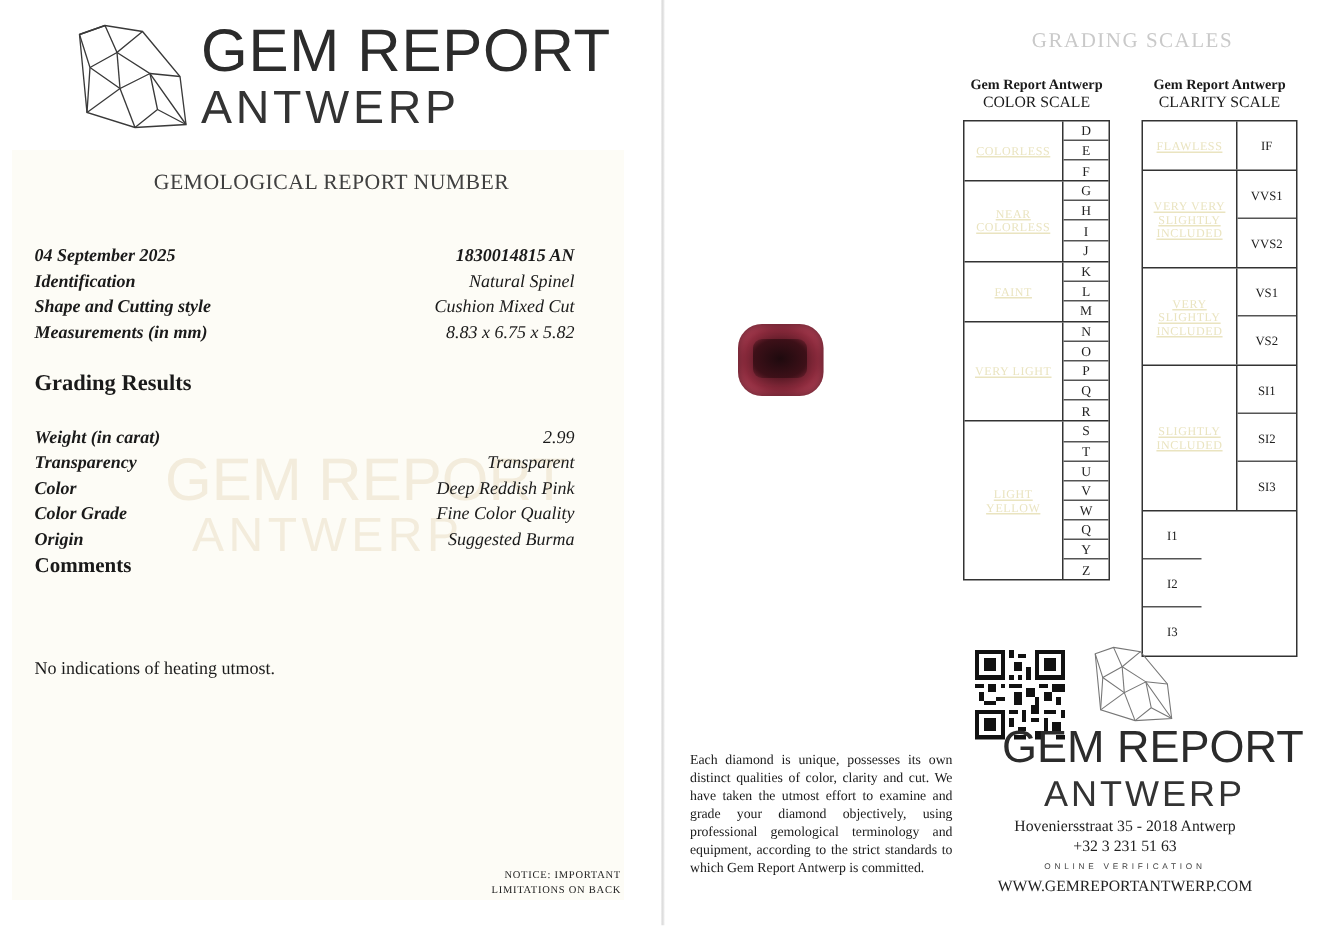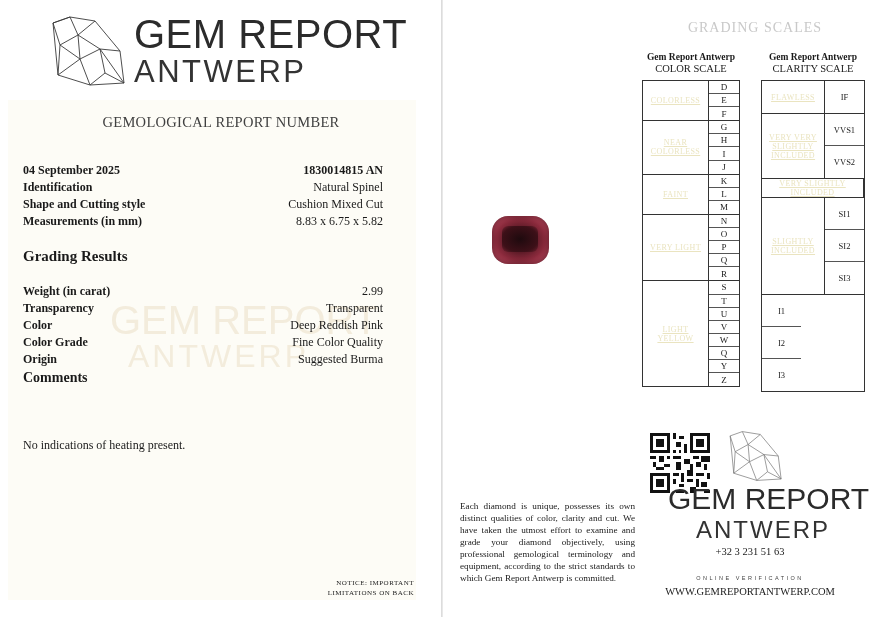--- a/index.html
+++ b/index.html
@@ -13,21 +13,21 @@
   
   .logo { position: absolute; display: flex; align-items: center; }
   .logo-main { left: 50px; top: 14px; }
   .logo-text { font-family: "Liberation Sans", sans-serif; color: #2b2b2b; line-height: 1; }
   .logo-main .l1 { font-size: 40px; font-weight: 400; letter-spacing: 0.5px; }
   .logo-main .l2 { font-size: 31px; font-weight: 300; letter-spacing: 2.5px; margin-top: 2px; color: #333; }
 
   .left-panel { position: absolute; left: 8px; top: 100px; width: 408px; height: 500px; background: #fdfcf6; }
   .report-title { position: absolute; left: 0; width: 442px; top: 114px; text-align: center; font-size: 14.5px; letter-spacing: 0.3px; color: #404040; }
 
-  .row { position: absolute; left: 23px; width: 360px; display: flex; justify-content: space-between; font-size: 12px; line-height: 17px; }
+  .row { position: absolute; left: 23px; width: 360px; display: flex; justify-content: space-between; font-size: 12px; line-height: 17px; font-style: italic; }
   .row .k { font-weight: bold; }
   .row .v { }
   .section-h { position: absolute; left: 23px; font-size: 15px; font-weight: bold; }
 
   .watermark { position: absolute; left: 110px; top: 300px; color: #f3ecdc; font-family: "Liberation Sans", sans-serif; line-height: 1; }
   .watermark .w1 { font-size: 40px; }
   .watermark .w2 { font-size: 32px; letter-spacing: 3px; }
 
   .comment { position: absolute; left: 23px; top: 438px; font-size: 12px; }
   .notice { position: absolute; left: 300px; top: 578px; width: 114px; font-size: 7px; letter-spacing: 0.5px; text-align: right; line-height: 10px; color: #222; }
@@ -142,21 +142,21 @@
 <div class="row" style="top:334px">
   <span class="k">Color Grade</span>
   <span class="v">Fine Color Quality</span>
 </div>
 <div class="row" style="top:351px">
   <span class="k">Origin</span>
   <span class="v">Suggested Burma</span>
 </div>
 
 <div class="section-h" style="top:370px; font-size:14px">Comments</div>
-<div class="comment">No indications of heating present.</div>
+<div class="comment">No indications of heating utmost.</div>
 <div class="notice">NOTICE: IMPORTANT LIMITATIONS ON BACK</div>
 
 <div class="grading-title">GRADING SCALES</div>
 
 <div class="scale-header" style="left:642px; top:52px; width:98px">
   <div class="b">Gem Report Antwerp</div>
   <div>COLOR SCALE</div>
 </div>
 <div class="scale-header" style="left:758px; top:52px; width:110px">
   <div class="b">Gem Report Antwerp</div>
@@ -222,20 +222,24 @@
     </div>
     <div class="grp">
       <div class="grp-label">VERY VERY SLIGHTLY INCLUDED</div>
       <div class="grades">
         <div class="g">VVS1</div>
         <div class="g">VVS2</div>
       </div>
     </div>
     <div class="grp">
       <div class="grp-label">VERY SLIGHTLY INCLUDED</div>
+      <div class="grades">
+        <div class="g">VS1</div>
+        <div class="g">VS2</div>
+      </div>
     </div>
     <div class="grp">
       <div class="grp-label">SLIGHTLY INCLUDED</div>
       <div class="grades">
         <div class="g">SI1</div>
         <div class="g">SI2</div>
         <div class="g">SI3</div>
       </div>
     </div>
     <div class="grp">
@@ -314,16 +318,17 @@
       <path d="M55 58 L74 68"></path>
   </g>
 </svg>
 
 <div class="logo-small">
   <div class="l1">GEM REPORT</div>
   <div class="l2">ANTWERP</div>
 </div>
 
 <div class="address">
+  <div>Hoveniersstraat 35 - 2018 Antwerp</div>
   <div>+32 3 231 51 63</div>
 </div>
 <div class="verif">ONLINE VERIFICATION</div>
 <div class="website">WWW.GEMREPORTANTWERP.COM</div>
 
 </body></html>

